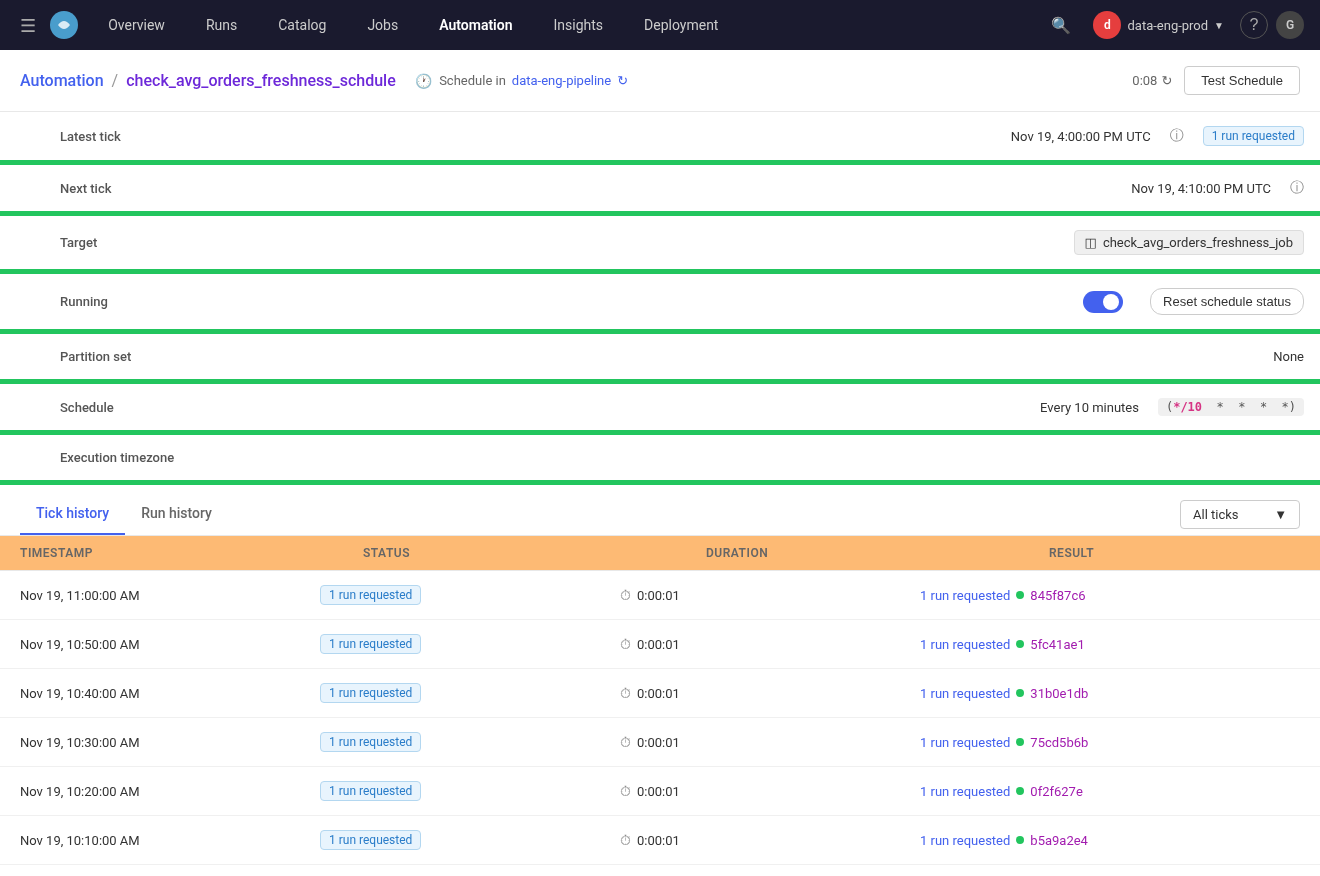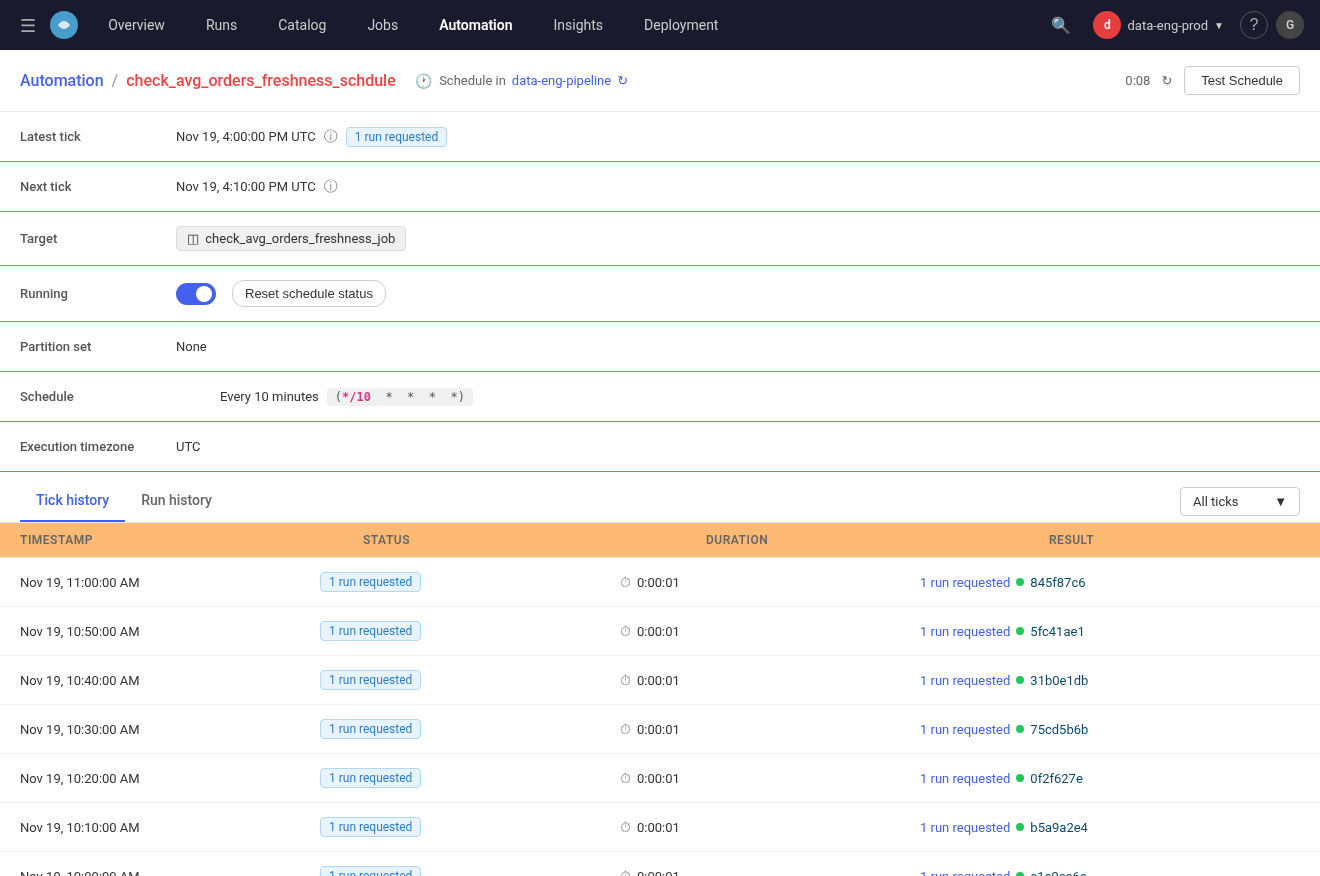--- a/index.html
+++ b/index.html
@@ -128,73 +128,75 @@
       align-items: center;
       gap: 8px;
       font-size: 16px;
     }
     .breadcrumb-link {
       color: #4361ee;
       cursor: pointer;
       font-weight: 500;
     }
     .breadcrumb-sep { color: #999; }
-    .breadcrumb-current { color: #ef4444; font-weight: 500; }
+    .breadcrumb-current { color: #6d28d9; font-weight: 500; }
     .schedule-badge {
       display: flex;
       align-items: center;
       gap: 6px;
       font-size: 13px;
       color: #666;
       margin-left: 12px;
     }
     .schedule-badge-icon { font-size: 14px; }
     .schedule-link { color: #4361ee; cursor: pointer; }
     .header-right {
       display: flex;
       align-items: center;
       gap: 12px;
     }
     .timer-display {
       font-size: 13px;
       color: #666;
       display: flex;
-      gap: 11px;
+      gap: 4px;
     }
     .test-schedule-btn {
       background: #fff;
       border: 1px solid #ccc;
       border-radius: 4px;
       padding: 6px 16px;
       font-size: 13px;
       cursor: pointer;
       color: #333;
     }
     .info-row {
       display: grid;
       grid-template-columns: 160px 1fr;
-      border-bottom: 1px solid #22c55e;
+      border-bottom: 5px solid #22c55e;
       min-height: 50px;
+      padding-left: 40px;
     }
     .info-label {
       padding: 14px 20px;
       color: #555;
       font-size: 13px;
       font-weight: 500;
       display: flex;
       align-items: center;
       background: #fff;
     }
     .info-value {
       padding: 14px 16px;
       display: flex;
       align-items: center;
-      gap: 8px;
+      gap: 19px;
       font-size: 13px;
       color: #333;
+      justify-content: flex-end;
     }
 
     
     .badge-run-requested {
       background: #e8f4fd;
       color: #2b7dc9;
       border: 1px solid #b3d7f0;
       border-radius: 4px;
       padding: 2px 8px;
       font-size: 12px;
@@ -331,21 +333,21 @@
       display: grid;
       grid-template-columns: 300px 300px 300px 1fr;
       padding: 14px 20px;
       border-bottom: 1px solid #f0f0f0;
       align-items: center;
     }
     .cell { font-size: 13px; color: #333; display: flex; align-items: center; gap: 6px; }
     .duration-icon { font-size: 14px; color: #888; }
     .result-run { color: #4361ee; font-size: 13px; }
     .result-dot { width: 8px; height: 8px; border-radius: 50%; background: #22c55e; display: inline-block; }
-    .result-hash { color: #0c4a6e; font-size: 13px; cursor: pointer; }
+    .result-hash { color: #a21caf; font-size: 13px; cursor: pointer; }
     .result-cell { display: flex; align-items: center; gap: 6px; }
 
     
     ::-webkit-scrollbar { width: 6px; }
     ::-webkit-scrollbar-track { background: #f1f1f1; }
     ::-webkit-scrollbar-thumb { background: #ccc; border-radius: 3px; }
   </style>
 </head>
 <body>
 
@@ -451,23 +453,20 @@
     <div class="info-row">
       <div class="info-label">Schedule</div>
       <div class="info-value">
         <span class="schedule-text">Every 10 minutes</span>
         <span class="schedule-cron">(<span class="cron-highlight">*/10</span>&nbsp; *&nbsp; *&nbsp; *&nbsp; *)</span>
       </div>
     </div>
 
     <div class="info-row">
       <div class="info-label">Execution timezone</div>
-      <div class="info-value">
-        <span>UTC</span>
-      </div>
     </div>
   </div>
 
   <div class="tabs-section">
     <div class="tabs">
       <div class="tab active">Tick history</div>
       <div class="tab">Run history</div>
     </div>
     <div class="filter-dropdown">
       <span>All ticks</span>

